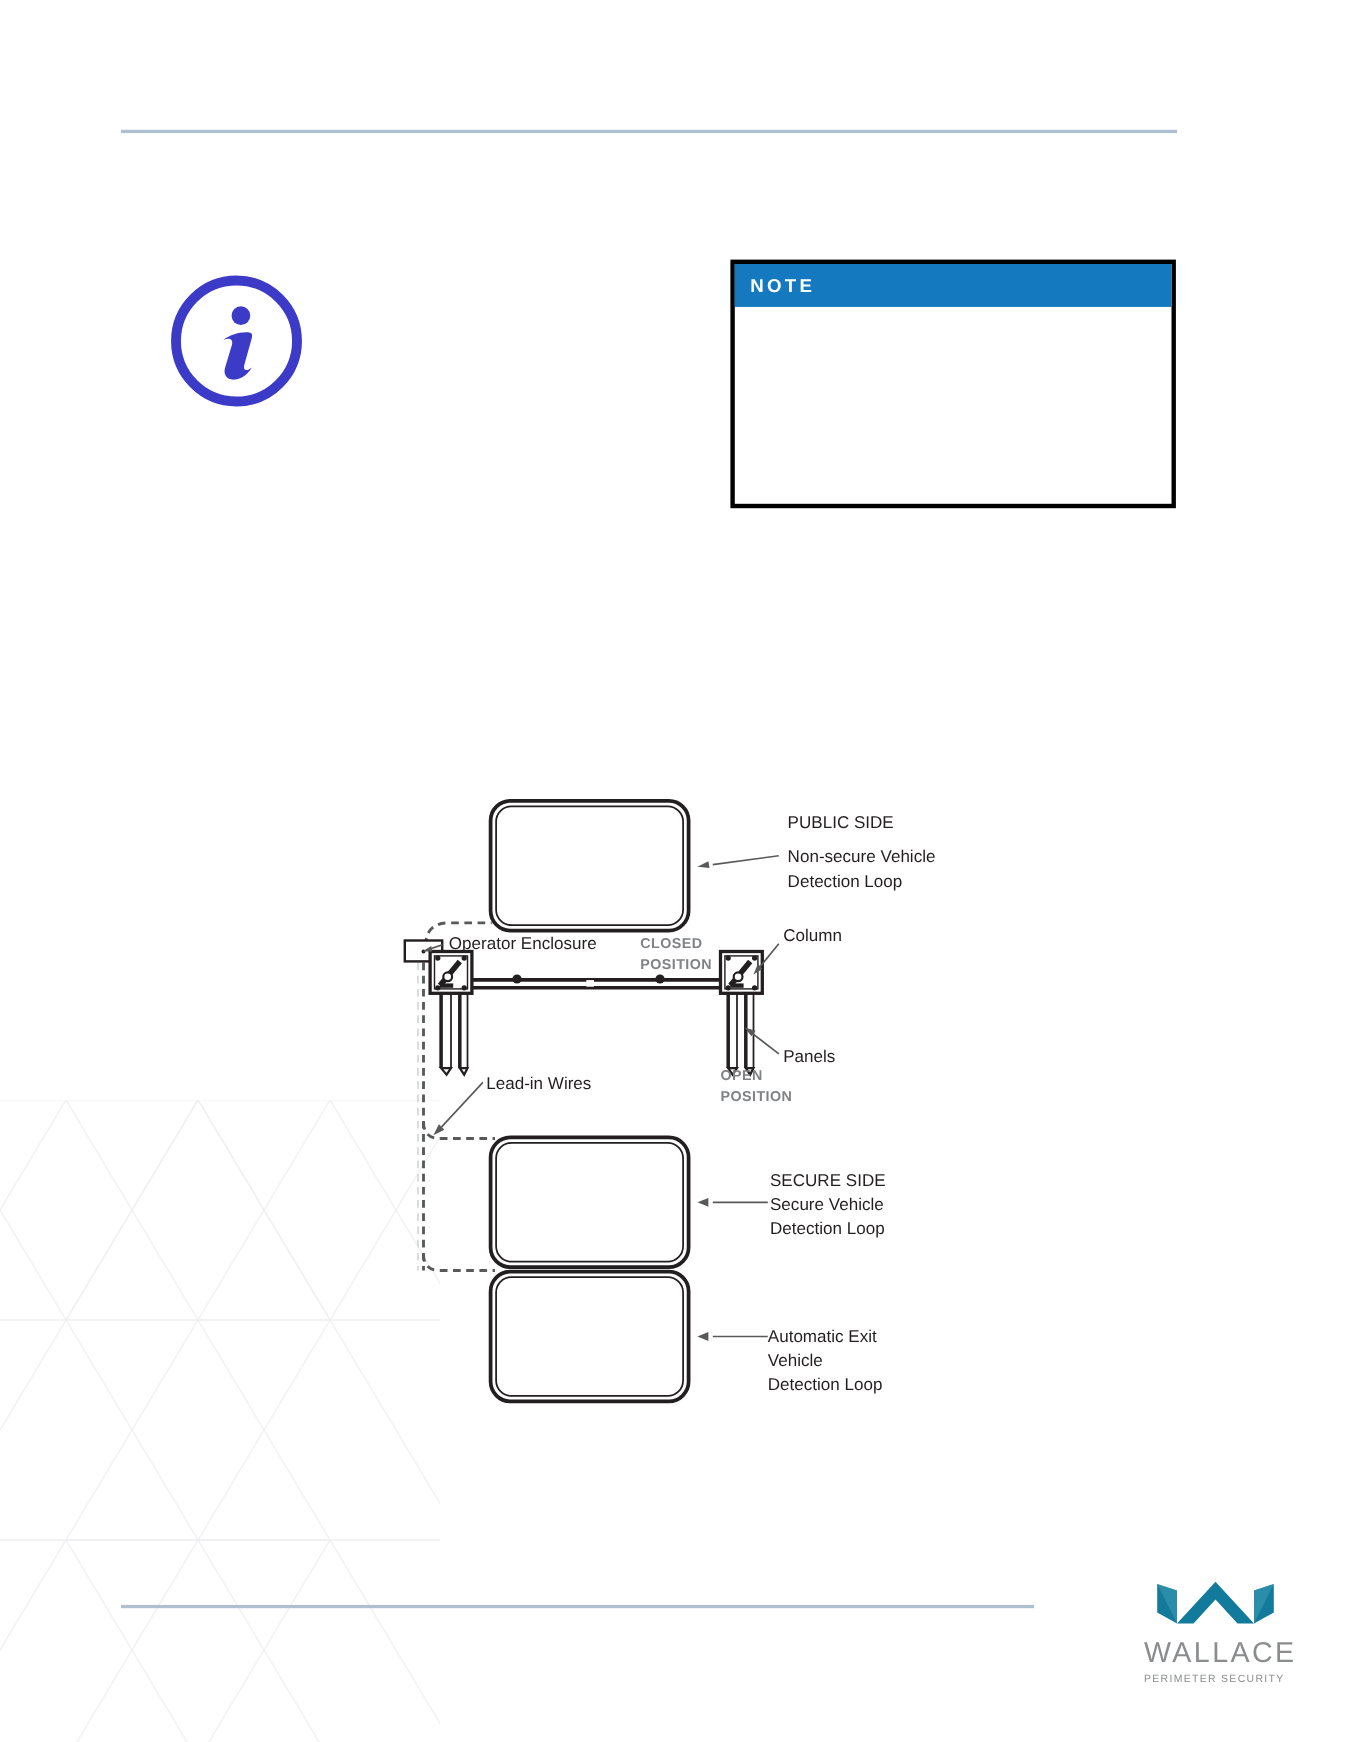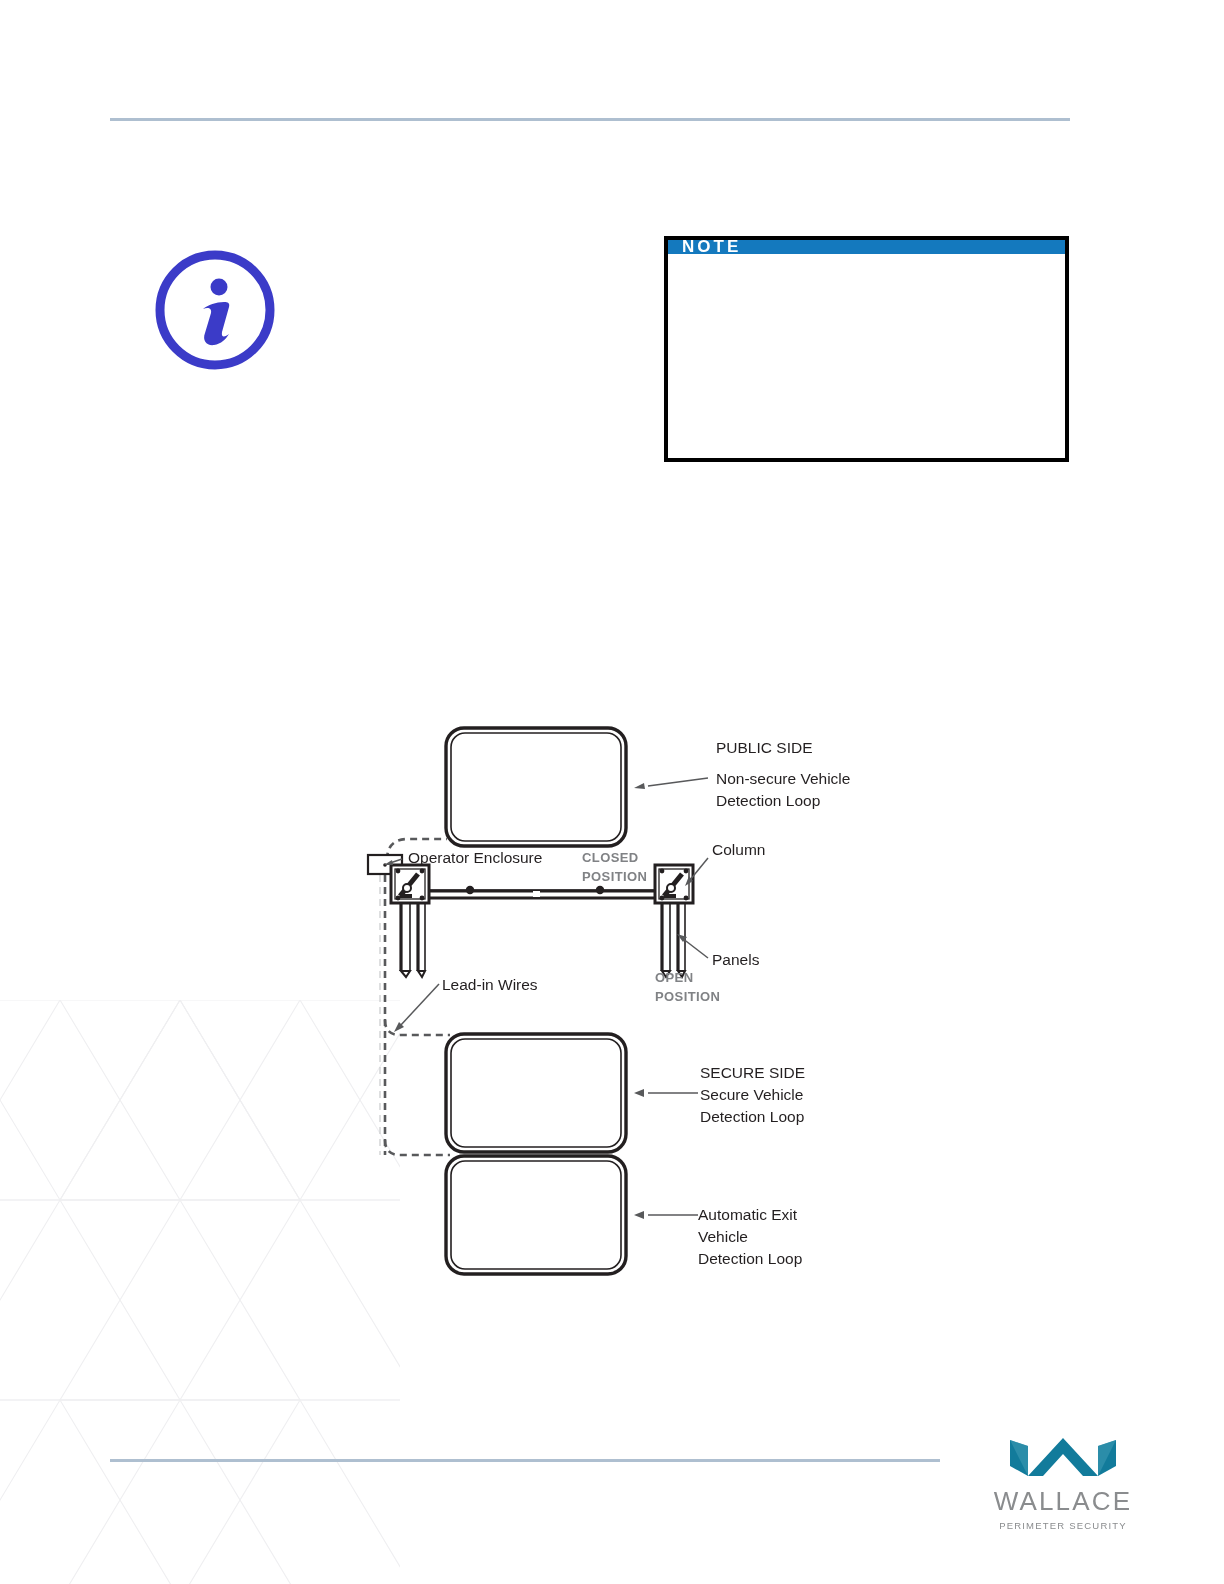--- a/index.html
+++ b/index.html
@@ -58,21 +58,21 @@
     left: 664px;
     top: 236px;
     width: 405px;
     height: 226px;
     border: 4px solid #000000;
     background: #ffffff;
     box-sizing: border-box;
     z-index: 3;
   }
   #note-header {
-    height: 14px;
+    height: 39px;
     background: #1479be;
     display: flex;
     align-items: center;
     padding-left: 14px;
     box-sizing: border-box;
   }
   #note-header-label {
     color: #ffffff;
     font-size: 17px;
     font-weight: bold;
@@ -105,26 +105,25 @@
     font-family: "Liberation Sans", sans-serif;
     font-size: 13px;
     font-weight: bold;
     fill: #808285;
     letter-spacing: 0.4px;
   }
 
   
   #logo {
     position: absolute;
-    left: 988px;
+    left: 1040px;
     top: 1432px;
     width: 150px;
     height: 112px;
     z-index: 3;
-    text-align: center;
   }
   #logo-wordmark {
     font-family: "Liberation Sans", sans-serif;
     font-size: 26px;
     letter-spacing: 2.2px;
     color: #8a8c8e;
     margin-top: 2px;
   }
   #logo-tagline {
     font-family: Liberation Sans, sans-serif;

